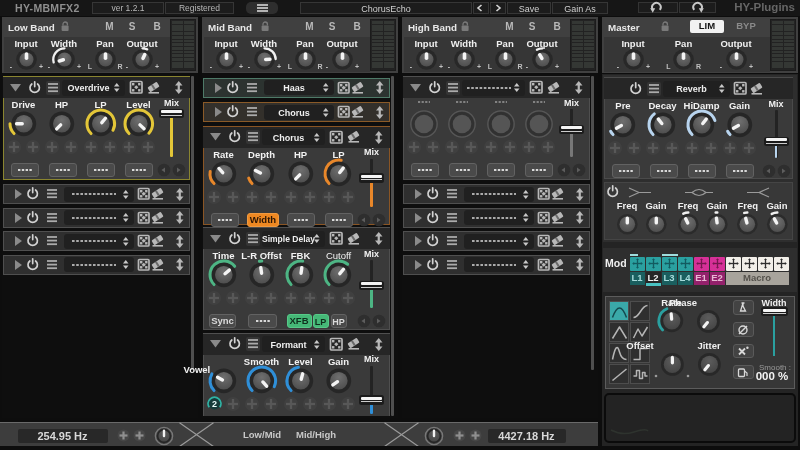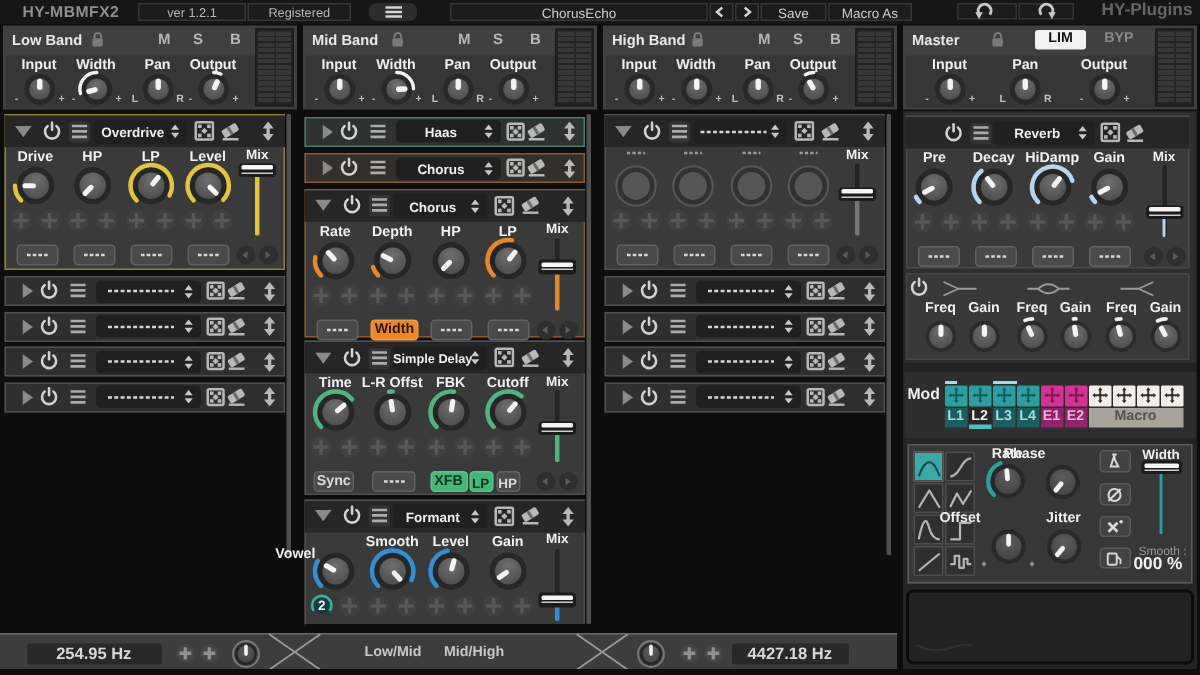--- a/index.html
+++ b/index.html
@@ -37,21 +37,21 @@
     <div style="position:absolute;left:490.0px;top:1.5px;width:16.0px;height:12.5px;background:#1c1c1c;border:1px solid #363636;box-sizing:border-box;z-index:1"></div>
     <svg style="position:absolute;left:476.0px;top:4.0px;z-index:4" width="8" height="8" viewBox="0 0 8 8">
       <path d="M5.5 1 L2 4 L5.5 7" fill="none" stroke="#d5d5d5" stroke-width="1.6"></path>
     </svg>
     <svg style="position:absolute;left:494.0px;top:4.0px;z-index:4" width="8" height="8" viewBox="0 0 8 8">
       <path d="M2.5 1 L6 4 L2.5 7" fill="none" stroke="#d5d5d5" stroke-width="1.6"></path>
     </svg>
     <div style="position:absolute;left:507.0px;top:1.5px;width:44.0px;height:12.5px;background:#1c1c1c;border:1px solid #363636;box-sizing:border-box;z-index:1"></div>
     <div style="position:absolute;left:489.0px;top:1.8px;width:80px;text-align:center;font-size:9px;font-weight:normal;color:#cfcfcf;line-height:14px;z-index:3;white-space:nowrap">Save</div>
     <div style="position:absolute;left:552.0px;top:1.5px;width:56.0px;height:12.5px;background:#1c1c1c;border:1px solid #363636;box-sizing:border-box;z-index:1"></div>
-    <div style="position:absolute;left:540.0px;top:1.8px;width:80px;text-align:center;font-size:9px;font-weight:normal;color:#cfcfcf;line-height:14px;z-index:3;white-space:nowrap">Macro As</div>
+    <div style="position:absolute;left:540.0px;top:1.8px;width:80px;text-align:center;font-size:9px;font-weight:normal;color:#cfcfcf;line-height:14px;z-index:3;white-space:nowrap">Gain As</div>
     <div style="position:absolute;left:638.0px;top:1.5px;width:40.0px;height:11.5px;background:#1c1c1c;border:1px solid #343434;box-sizing:border-box;z-index:1"></div>
     <div style="position:absolute;left:679.0px;top:1.5px;width:37.0px;height:11.5px;background:#1c1c1c;border:1px solid #343434;box-sizing:border-box;z-index:1"></div>
     <svg style="position:absolute;left:649.0px;top:0.5px;z-index:4" width="14" height="14" viewBox="0 0 14 14">
       <path d="M10.8 8.8 A 4.3 4.3 0 1 0 3.6 8.2" fill="none" stroke="#c8c8c8" stroke-width="2.0"></path>
       <polygon points="1.2,7.2 6.2,7.2 3.7,11.8" fill="#c8c8c8"></polygon>
     </svg>
     <svg style="position:absolute;left:691.0px;top:0.5px;z-index:4" width="14" height="14" viewBox="0 0 14 14">
       <path d="M3.2 8.8 A 4.3 4.3 0 1 1 10.4 8.2" fill="none" stroke="#c8c8c8" stroke-width="2.0"></path>
       <polygon points="7.8,7.2 12.8,7.2 10.3,11.8" fill="#c8c8c8"></polygon>
     </svg>
@@ -810,21 +810,21 @@
       <path d="M 16.40 5.21 A 13.80 13.80 0 0 1 18.80 5.00" fill="none" stroke="#4db584" stroke-width="3.0" stroke-linecap="round"></path>
       <line x1="18.58" y1="17.23" x2="17.80" y2="11.67" stroke="#f4f4f4" stroke-width="3.4" stroke-linecap="round"></line>
     </svg>
     <div style="position:absolute;left:260.5px;top:249.4px;width:80px;text-align:center;font-size:9.5px;font-weight:bold;color:#f2f2f2;line-height:14px;z-index:3;white-space:nowrap">FBK</div>
     <svg style="position:absolute;left:281.7px;top:256.2px;z-index:4" width="38" height="38" viewBox="0 0 38 38">
       <circle cx="18.8" cy="18.8" r="12.4" fill="#262626"></circle>
       <circle cx="18.8" cy="18.8" r="8.8" fill="url(#kf)"></circle>
       <path d="M 9.04 28.56 A 13.80 13.80 0 0 1 20.72 5.13" fill="none" stroke="#4db584" stroke-width="3.0" stroke-linecap="round"></path>
       <line x1="19.02" y1="17.23" x2="19.80" y2="11.67" stroke="#f4f4f4" stroke-width="3.4" stroke-linecap="round"></line>
     </svg>
-    <div style="position:absolute;left:298.5px;top:249.4px;width:80px;text-align:center;font-size:9.5px;font-weight:bold;color:#f2f2f2;line-height:14px;z-index:3;white-space:nowrap">Cutoff</div>
+    <div style="position:absolute;left:298.5px;top:249.4px;width:80px;text-align:center;font-size:9.5px;font-weight:normal;color:#f2f2f2;line-height:14px;z-index:3;white-space:nowrap">Cutoff</div>
     <svg style="position:absolute;left:319.7px;top:256.2px;z-index:4" width="38" height="38" viewBox="0 0 38 38">
       <circle cx="18.8" cy="18.8" r="12.4" fill="#262626"></circle>
       <circle cx="18.8" cy="18.8" r="8.8" fill="url(#kf)"></circle>
       <path d="M 9.04 28.56 A 13.80 13.80 0 0 1 27.67 8.23" fill="none" stroke="#4db584" stroke-width="3.0" stroke-linecap="round"></path>
       <line x1="19.82" y1="17.59" x2="23.43" y2="13.28" stroke="#f4f4f4" stroke-width="3.4" stroke-linecap="round"></line>
     </svg>
     <div style="position:absolute;left:331.5px;top:246.8px;width:80px;text-align:center;font-size:9px;font-weight:bold;color:#f2f2f2;line-height:14px;z-index:3;white-space:nowrap">Mix</div>
     <div style="position:absolute;left:370.0px;top:260.0px;width:3.0px;height:48.0px;background:#232323;border-radius:1px;z-index:3"></div>
     <div style="position:absolute;left:370.2px;top:285.0px;width:2.5px;height:23.0px;background:#4db584;border-radius:1px;z-index:4"></div>
     <div style="position:absolute;left:359.0px;top:280.5px;width:25.0px;height:9.5px;background:#1c1c1c;border-radius:2.5px;z-index:5"></div>

